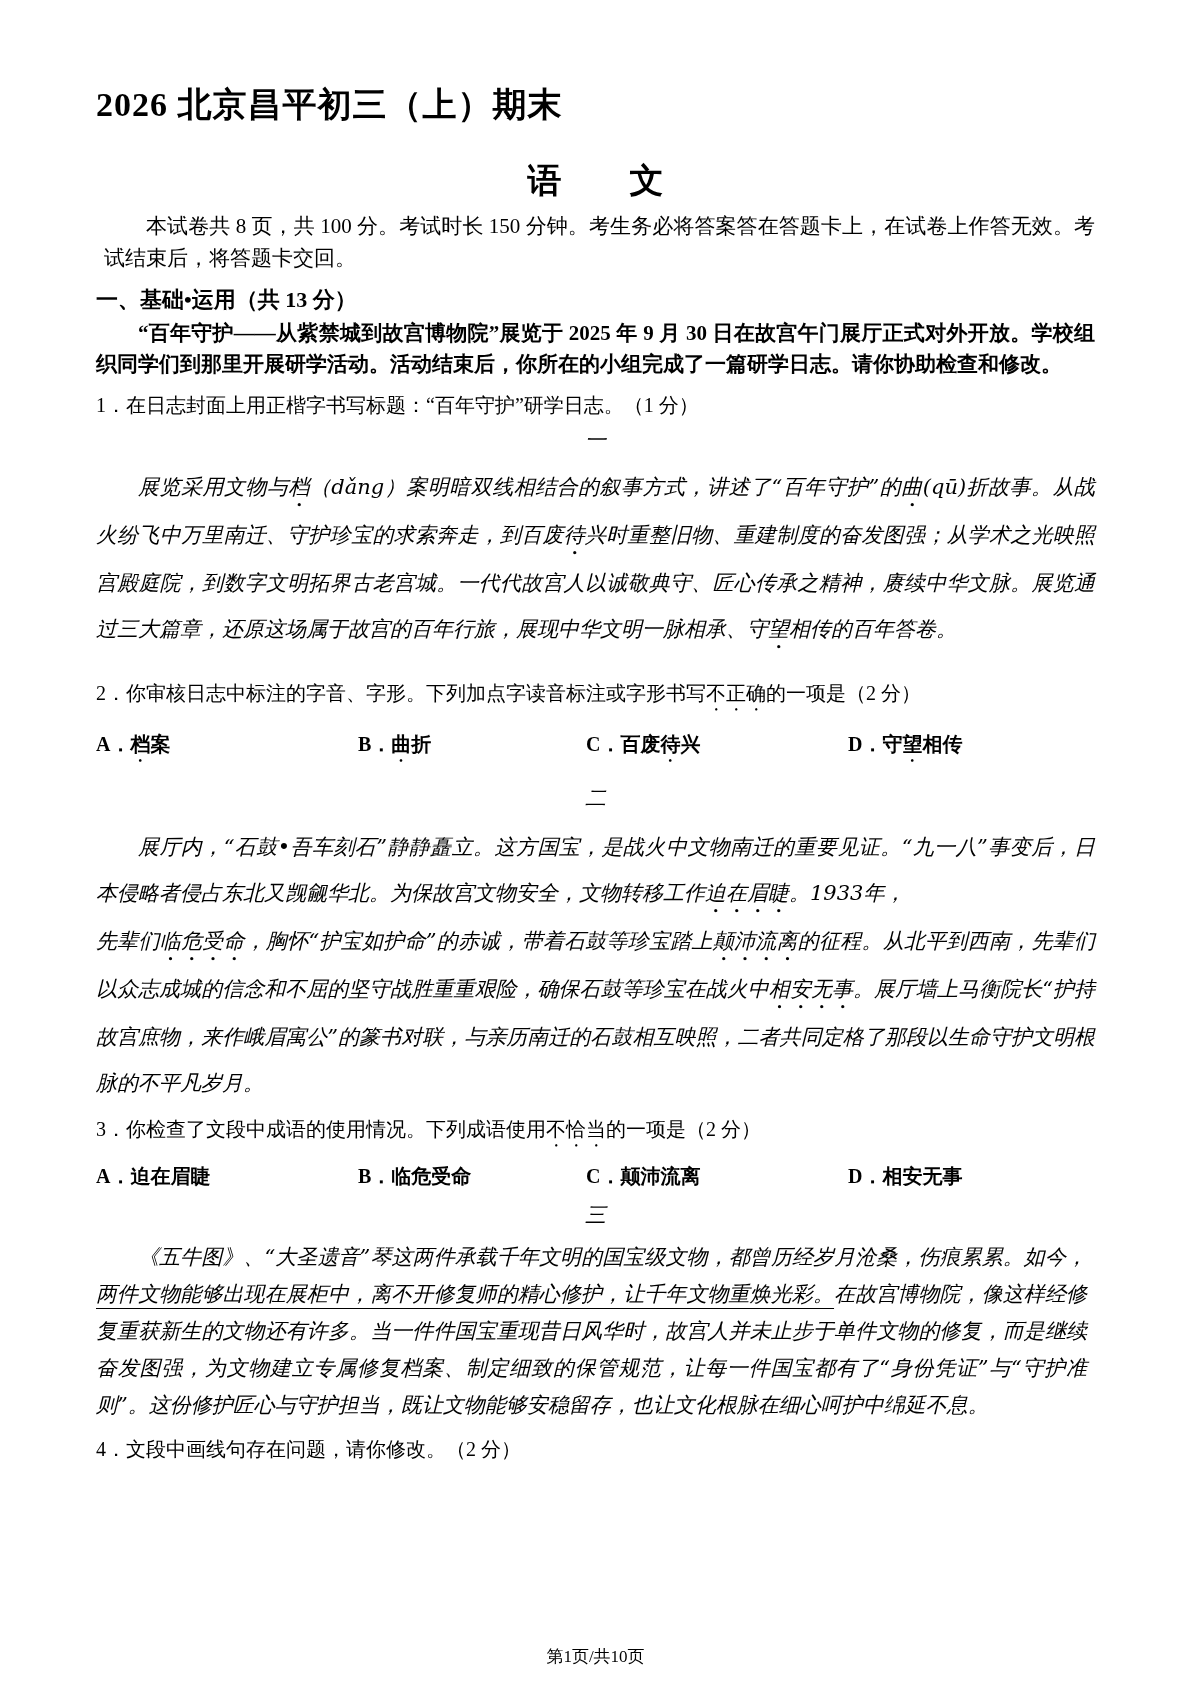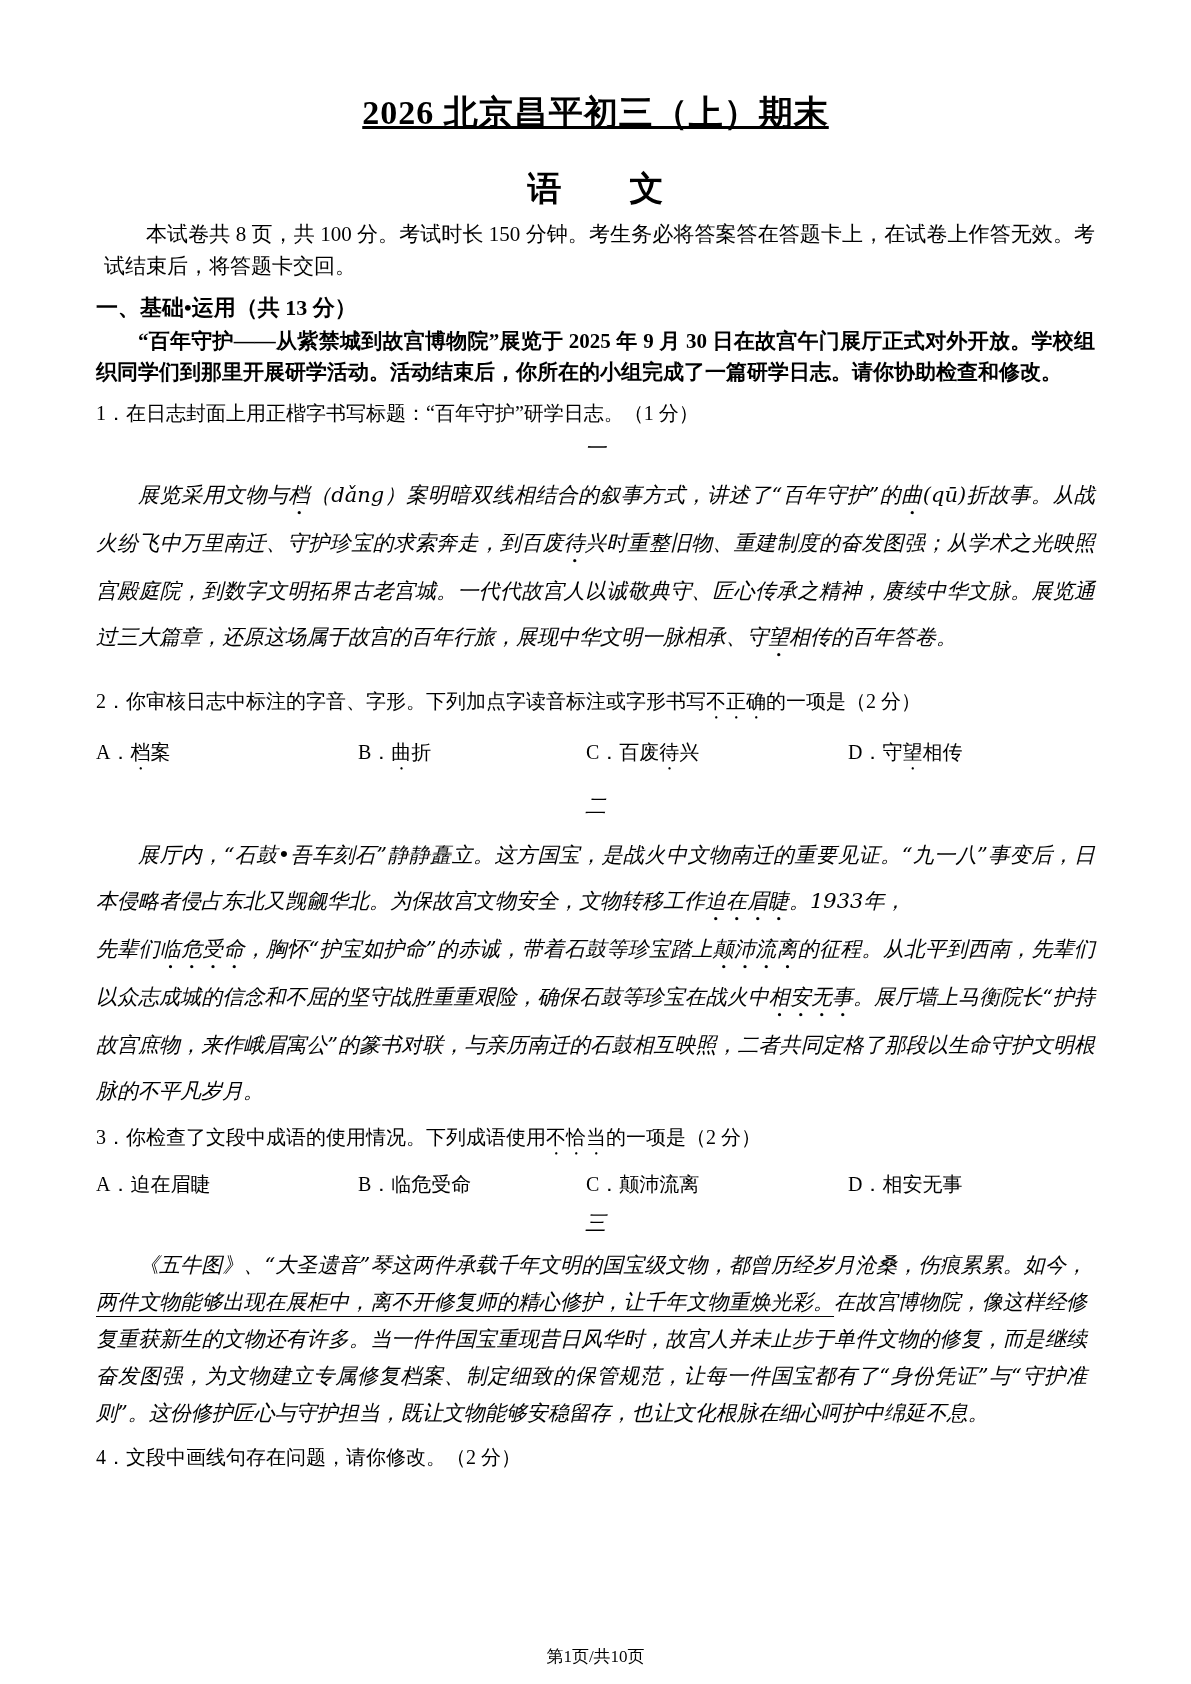--- a/index.html
+++ b/index.html
@@ -6,24 +6,23 @@
   body {
     width: 1191px; height: 1684px;
     background: #ffffff; color: #000000;
     font-family: "Liberation Serif", serif;
     position: relative; overflow: hidden;
   }
   .page { position: absolute; inset: 0; }
   .content { padding: 84px 96px 0 96px; }
 
   .title {
-    margin: 8px; text-align: center;
+    margin: 0; text-align: left;
     font-size: 34px; font-weight: bold; line-height: 42px;
     letter-spacing: 1px;
-    text-decoration: underline;
   }
   .subject {
     margin: 34px 0 0 0; text-align: center;
     font-size: 34px; font-weight: bold; line-height: 42px;
   }
   .date {
     margin-top: 14px; text-align: right; padding-right: 12px;
     font-size: 21px; line-height: 26px;
   }
   .notice {
@@ -58,21 +57,21 @@
     font-size: 21px; line-height: 46px; text-align: justify;
   }
   .para3 {
     margin: 12px 8px 0 0;
     font-size: 21px; line-height: 37px; text-align: justify;
   }
   .opts {
     margin-top: 16px;
     display: grid;
     grid-template-columns: 262px 228px 262px 1fr;
-    font-size: 20px; line-height: 26px;
+    font-size: 20px; line-height: 26px; font-weight: bold;
   }
   .e {
     -webkit-text-emphasis: filled dot;
     -webkit-text-emphasis-position: under;
     text-emphasis: filled dot;
     text-emphasis-position: under right;
   }
   .u {
     text-decoration: underline;
     text-underline-offset: 7px;

